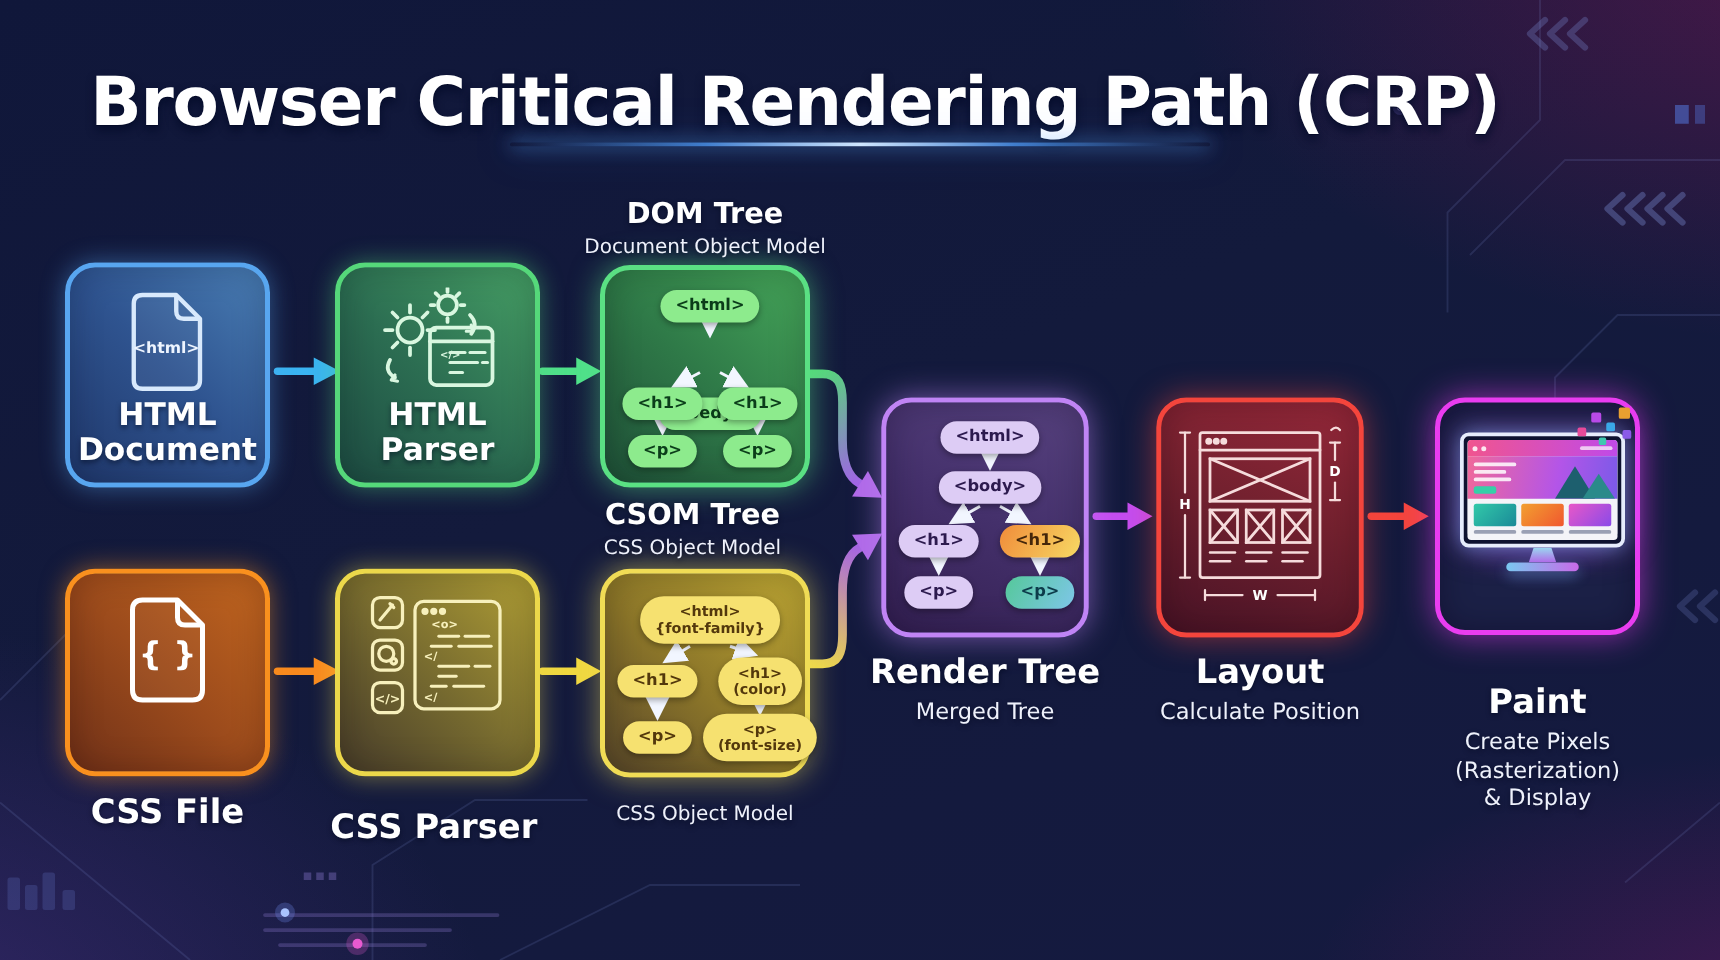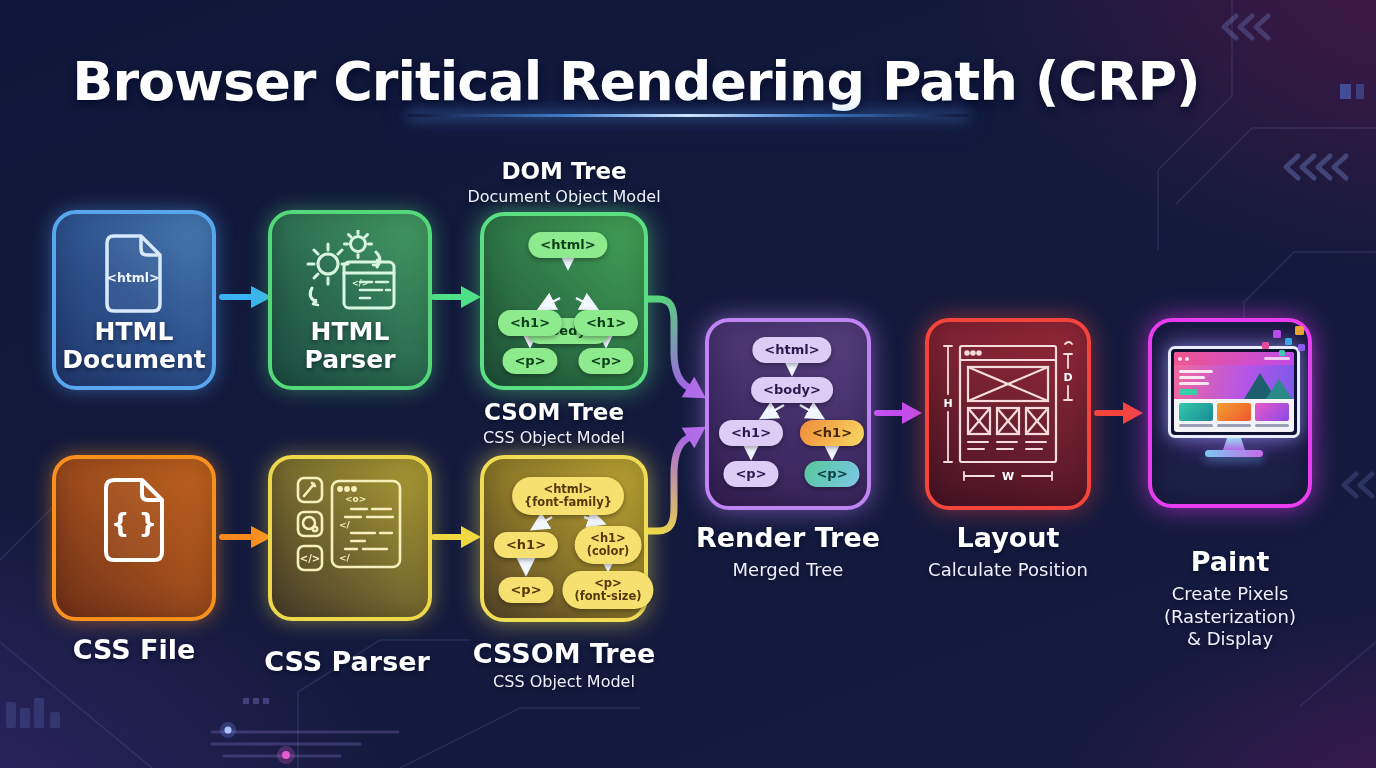--- a/index.html
+++ b/index.html
@@ -390,21 +390,20 @@
     <span>&lt;h1&gt;</span>
     <span>(color)</span>
   </div>
   <div class="pill pill-cssom" style="left:42px; top:131px;">&lt;p&gt;</div>
   <div class="pill pill-cssom two" style="left:124px; top:131px;">
     <span>&lt;p&gt;</span>
     <span>(font-size)</span>
   </div>
 </div>
 <div class="caption abs" style="left:449px; top:638px; width:230px;">
-  <div class="t1" style="font-size:27px">CSSOM Tree</div>
   <div class="t2" style="font-size:16px">CSS Object Model</div>
 </div>
 
 <div id="card-render" class="card">
   <svg class="tree-svg" width="166" height="192">
     <defs>
         <marker id="mRen" markerWidth="9" markerHeight="9" refX="6" refY="4" orient="auto">
       <path d="M0 0 L8 4 L0 8 Z" fill="#f2f6ff"></path>
         </marker>
       </defs>

